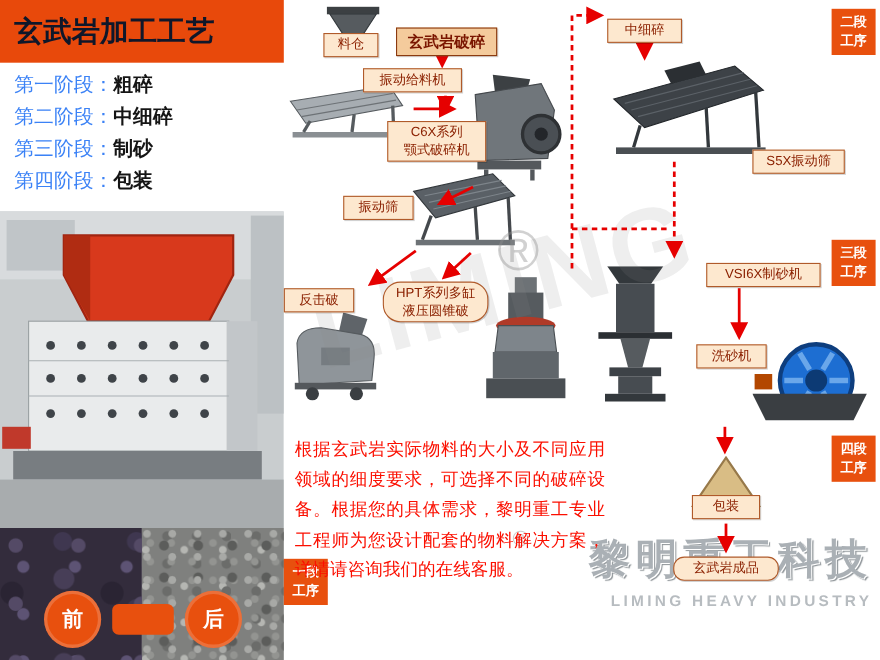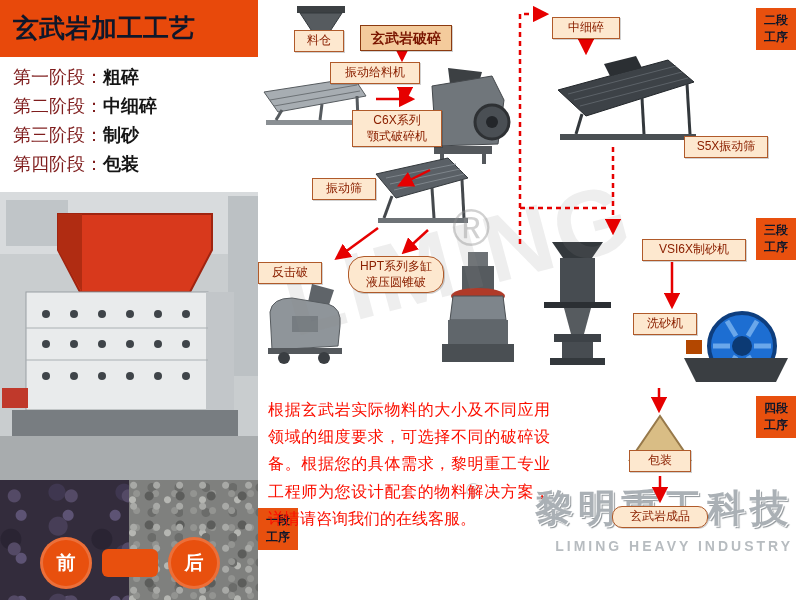--- a/index.html
+++ b/index.html
@@ -2,21 +2,21 @@
 <html><head>
 <meta charset="utf-8">
 <style>
 *{margin:0;padding:0;box-sizing:border-box;}
 body{font-family:"Liberation Sans","DejaVu Sans",sans-serif;background:#fff;}
 #canvas{position:relative;width:800px;height:600px;background:#fff;overflow:hidden;}
 .abs{position:absolute;}
 .banner{left:0;top:0;width:258px;height:57px;background:#e8490b;color:#0f172a;font-size:26px;font-weight:bold;line-height:57px;padding-left:13px;z-index:3;}
 .stages{left:13px;top:63px;width:242px;z-index:3;}
 .stage-row{font-size:18px;line-height:29px;white-space:nowrap;}
-.sp{color:#7f1d1d;}
+.sp{color:#3b82f6;}
 .sv{color:#151515;font-weight:bold;}
 .photo{left:0;top:192px;z-index:1;}
 .rock{top:480px;width:129px;height:120px;z-index:1;}
 .rock1{left:0;background-color:#332c3c;background-image:
  radial-gradient(circle at 25% 30%, #544a66 0 6px, transparent 7px),
  radial-gradient(circle at 70% 60%, #473e57 0 9px, transparent 10px),
  radial-gradient(circle at 45% 82%, #5d5374 0 5px, transparent 6px),
  radial-gradient(circle at 85% 20%, #3f3750 0 8px, transparent 9px),
  radial-gradient(circle at 12% 68%, #2a2433 0 10px, transparent 11px);
  background-size:57px 53px,83px 77px,47px 43px,67px 61px,91px 87px;}
@@ -24,21 +24,21 @@
  radial-gradient(circle at 20% 25%, #a8a9a6 0 3px, transparent 4px),
  radial-gradient(circle at 65% 55%, #5c5d5b 0 4px, transparent 5px),
  radial-gradient(circle at 40% 80%, #939491 0 3px, transparent 4px),
  radial-gradient(circle at 85% 30%, #6b6c6a 0 4px, transparent 5px),
  radial-gradient(circle at 10% 60%, #b5b6b2 0 3px, transparent 4px);
  background-size:23px 21px,31px 29px,19px 17px,27px 25px,35px 33px;}
 .bcircle{width:52px;height:52px;border-radius:50%;background:#e8500e;color:#fff;font-size:19px;font-weight:bold;display:flex;align-items:center;justify-content:center;z-index:4;box-shadow:inset 0 0 0 3px rgba(255,255,255,.18);}
 .bconnector{left:102px;top:549px;width:56px;height:28px;background:#e8500e;border-radius:6px;z-index:2;}
 .plabel{position:absolute;background:#fde8cf;border:1px solid #b05a2a;color:#8b2000;font-size:12px;line-height:1.3;padding:2px 5px;text-align:center;white-space:pre-line;z-index:6;box-shadow:1px 1px 0 rgba(0,0,0,.18);}
 .plabel.hdr{font-weight:bold;font-size:14px;background:#f4cb9c;border:1px solid #8b3a10;color:#7a1600;padding:3px 10px;}
-.ptag{position:absolute;width:40px;background:#e8500e;color:#0f172a;font-size:12px;font-weight:bold;line-height:1.4;text-align:center;padding:4px 0;white-space:pre-line;z-index:6;}
+.ptag{position:absolute;width:40px;background:#e8500e;color:#ffffff;font-size:12px;font-weight:bold;line-height:1.4;text-align:center;padding:4px 0;white-space:pre-line;z-index:6;}
 .desc{left:268px;top:396px;width:282px;color:#fb0f00;font-size:16px;line-height:1.7;text-align:justify;z-index:6;}
 .machine{position:absolute;z-index:2;}
 .wm-liming{left:280px;top:205px;font-size:95px;font-weight:bold;color:#8a8a8a;opacity:.14;transform:rotate(-15deg);z-index:3;letter-spacing:4px;}
 .wm-reg-big{left:452px;top:198px;font-size:52px;color:#8f8f8f;opacity:.4;z-index:3;}
 .wm-reg-small{left:466px;top:479px;font-size:20px;color:#8f8f8f;opacity:.45;z-index:3;}
 .brand-cn{left:495px;top:483px;width:298px;text-align:right;font-size:38px;font-weight:bold;letter-spacing:5px;color:#aab0b5;text-shadow:1px 1px 0 #fff,2px 2px 1px #8d9397;z-index:2;}
 .brand-en{left:500px;top:538px;width:293px;text-align:right;font-size:14px;font-weight:bold;letter-spacing:3px;color:#b7bcc0;text-shadow:1px 1px 0 #fff;z-index:2;}
 .arrows{position:absolute;left:0;top:0;z-index:5;pointer-events:none;}
 </style>
 </head>

